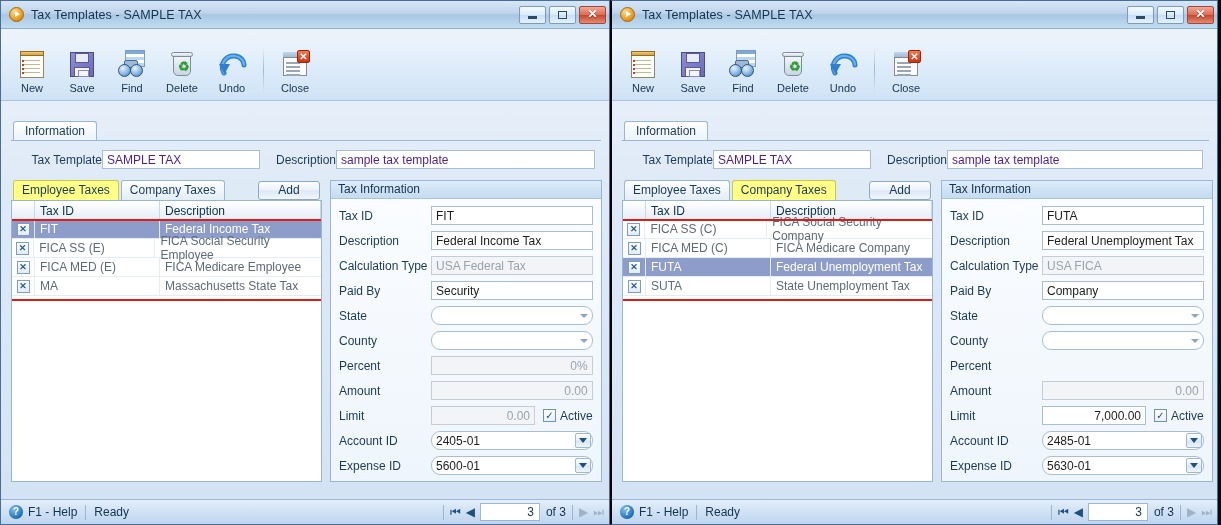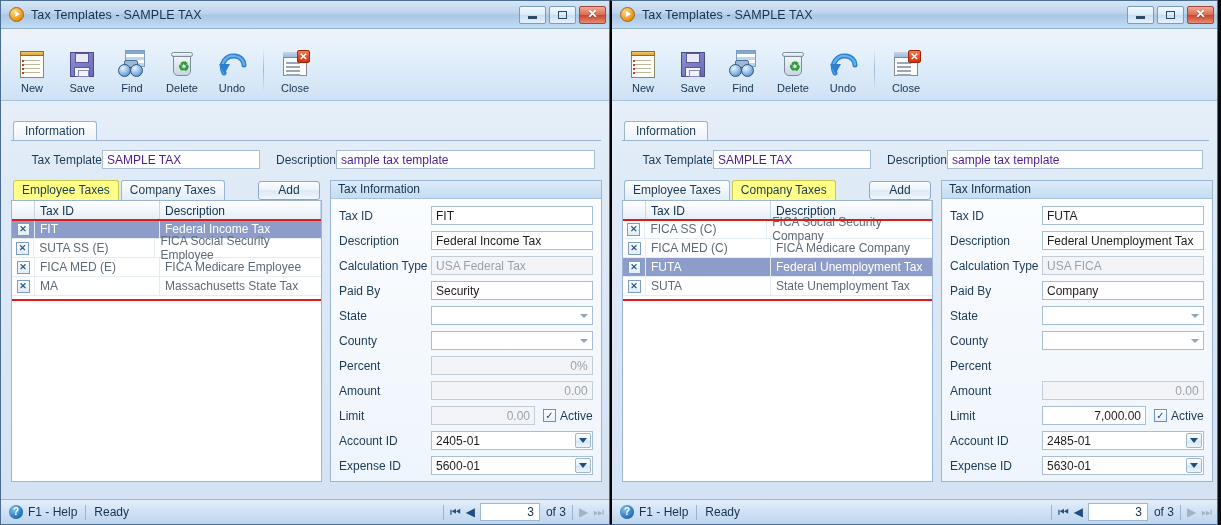--- a/index.html
+++ b/index.html
@@ -340,21 +340,21 @@
   .ifield {
     flex: 1 1 auto; height: 19px;
     border: 1px solid #a8bed4; background: #fff;
     font-size: 12px; color: #1d1d1d;
     padding: 0 4px; line-height: 18px;
     position: relative;
     display: flex; align-items: center;
   }
   .ifield.dis { background: #f2f4f7; color: #9aa3ad; border-color: #c2cdd8; }
   .ifield.num { justify-content: flex-end; }
-  .ifield.combo { padding-right: 18px; }
+  .ifield.combo { padding-right: 18px; border-radius: 9px; }
   .arrow-lt {
     position: absolute; right: 4px; top: 50%; margin-top: -2px;
     width: 0; height: 0;
     border-left: 4px solid transparent; border-right: 4px solid transparent;
     border-top: 4px solid #8fa4b8;
   }
   .ddbtn {
     position: absolute; right: 1px; top: 1px; bottom: 1px; width: 16px;
     background: linear-gradient(180deg,#fbfdff 0%, #e7f0fa 48%, #d6e6f6 52%, #eef5fc 100%);
     border: 1px solid #9db8d2; border-radius: 2px;
@@ -527,21 +527,21 @@
               <div class="gcell gc-x">
                   <div class="xbtn">✕</div>
                 </div>
               <div class="gcell gc-id">FIT</div>
               <div class="gcell gc-desc">Federal Income Tax</div>
             </div>
             <div class="grow">
               <div class="gcell gc-x">
                   <div class="xbtn">✕</div>
                 </div>
-              <div class="gcell gc-id">SUTA SS (E)</div>
+              <div class="gcell gc-id">FICA SS (E)</div>
               <div class="gcell gc-desc">FICA Social Security Employee</div>
             </div>
             <div class="grow">
               <div class="gcell gc-x">
                   <div class="xbtn">✕</div>
                 </div>
               <div class="gcell gc-id">FICA MED (E)</div>
               <div class="gcell gc-desc">FICA Medicare Employee</div>
             </div>
             <div class="grow">

